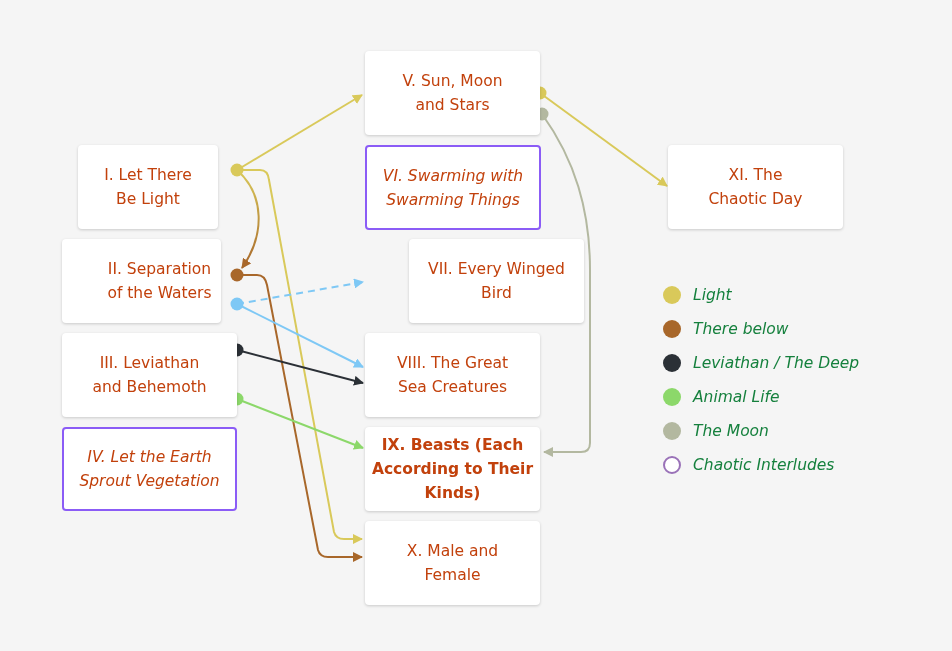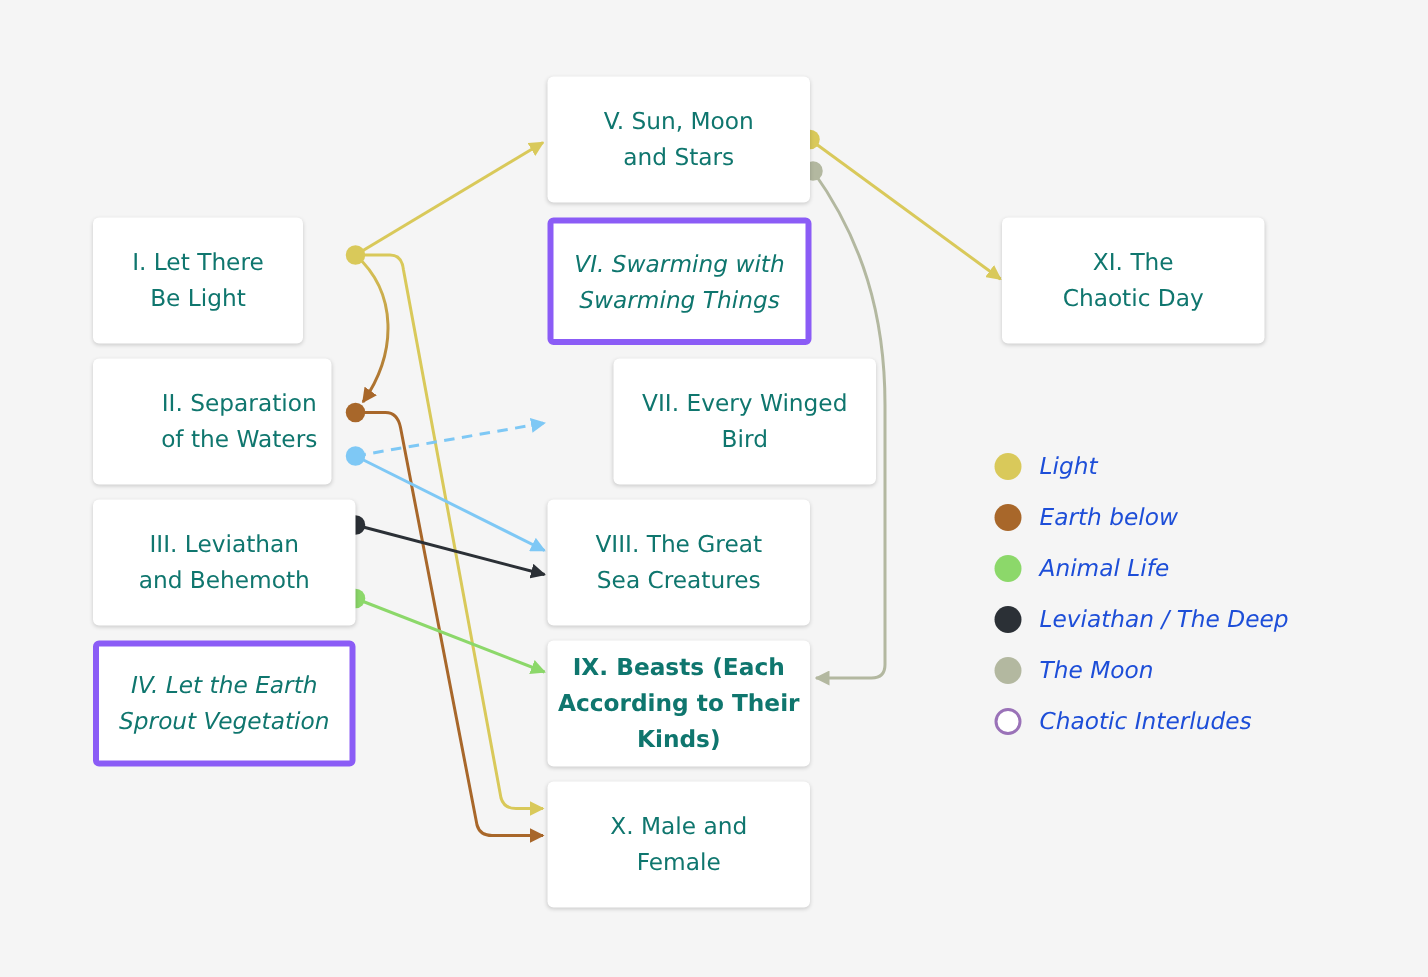--- a/index.html
+++ b/index.html
@@ -15,39 +15,39 @@
     box-sizing: border-box;
     background: #ffffff;
     border-radius: 4px;
     box-shadow: 0 1px 3px rgba(0,0,0,0.18);
     display: flex;
     align-items: center;
     justify-content: center;
     text-align: center;
     font-size: 15.5px;
     line-height: 24px;
-    color: #0f766e;
+    color: #c2410c;
     padding: 0 6px;
   }
   .node.chaotic {
-    border: 4px solid #8b5cf6;
+    border: 2px solid #8b5cf6;
     font-style: italic;
     box-shadow: none;
   }
   .node span { white-space: pre-line; }
   svg#edges { position: absolute; left: 0; top: 0; pointer-events: none; }
   .legend {
     position: absolute; left: 663px; top: 286px;
   }
   .legend-item {
-    display: flex; align-items: flex-end;
+    display: flex; align-items: flex-start;
     height: 34px;
     font-style: italic;
     font-size: 15.5px;
-    color: #1d4ed8;
+    color: #15803d;
   }
   .swatch {
     width: 18px; height: 18px; border-radius: 50%;
     margin-right: 12px; box-sizing: border-box;
   }
 </style>
 </head>
 <body>
 
 <svg id="edges" width="952" height="651">
@@ -98,21 +98,21 @@
 
   <circle cx="237" cy="170" r="6.5" fill="#d9c95a"></circle>
   <circle cx="237" cy="275" r="6.5" fill="#a8672a"></circle>
   <circle cx="237" cy="304" r="6.5" fill="#7ec8f5"></circle>
   <circle cx="237" cy="350" r="6.5" fill="#2b3036"></circle>
   <circle cx="237" cy="399" r="6.5" fill="#8cd86a"></circle>
   <circle cx="540" cy="93" r="6.5" fill="#d9c95a"></circle>
   <circle cx="542" cy="114" r="6.5" fill="#b3b8a0"></circle>
 </svg>
 
-<div class="node" style="left:62px;top:145px;width:140px;height:84px;">
+<div class="node" style="left:78px;top:145px;width:140px;height:84px;">
     <span>I. Let There
 Be Light</span>
   </div>
 <div class="node" style="left:62px;top:239px;width:159px;height:84px;padding-left:42px;">
     <span>II. Separation
 of the Waters</span>
   </div>
 <div class="node" style="left:62px;top:333px;width:175px;height:84px;">
     <span>III. Leviathan
 and Behemoth</span>
@@ -153,29 +153,29 @@
 Chaotic Day</span>
   </div>
 
 <div class="legend">
   <div class="legend-item">
     <div class="swatch" style="background:#d9c95a"></div>
     <span>Light</span>
   </div>
   <div class="legend-item">
     <div class="swatch" style="background:#a8672a"></div>
-    <span>Earth below</span>
+    <span>There below</span>
+  </div>
+  <div class="legend-item">
+    <div class="swatch" style="background:#2b3036"></div>
+    <span>Leviathan / The Deep</span>
   </div>
   <div class="legend-item">
     <div class="swatch" style="background:#8cd86a"></div>
     <span>Animal Life</span>
-  </div>
-  <div class="legend-item">
-    <div class="swatch" style="background:#2b3036"></div>
-    <span>Leviathan / The Deep</span>
   </div>
   <div class="legend-item">
     <div class="swatch" style="background:#b3b8a0"></div>
     <span>The Moon</span>
   </div>
   <div class="legend-item">
     <div class="swatch" style="background:#fff;border:2px solid #9a72b8"></div>
     <span>Chaotic Interludes</span>
   </div>
 </div>

